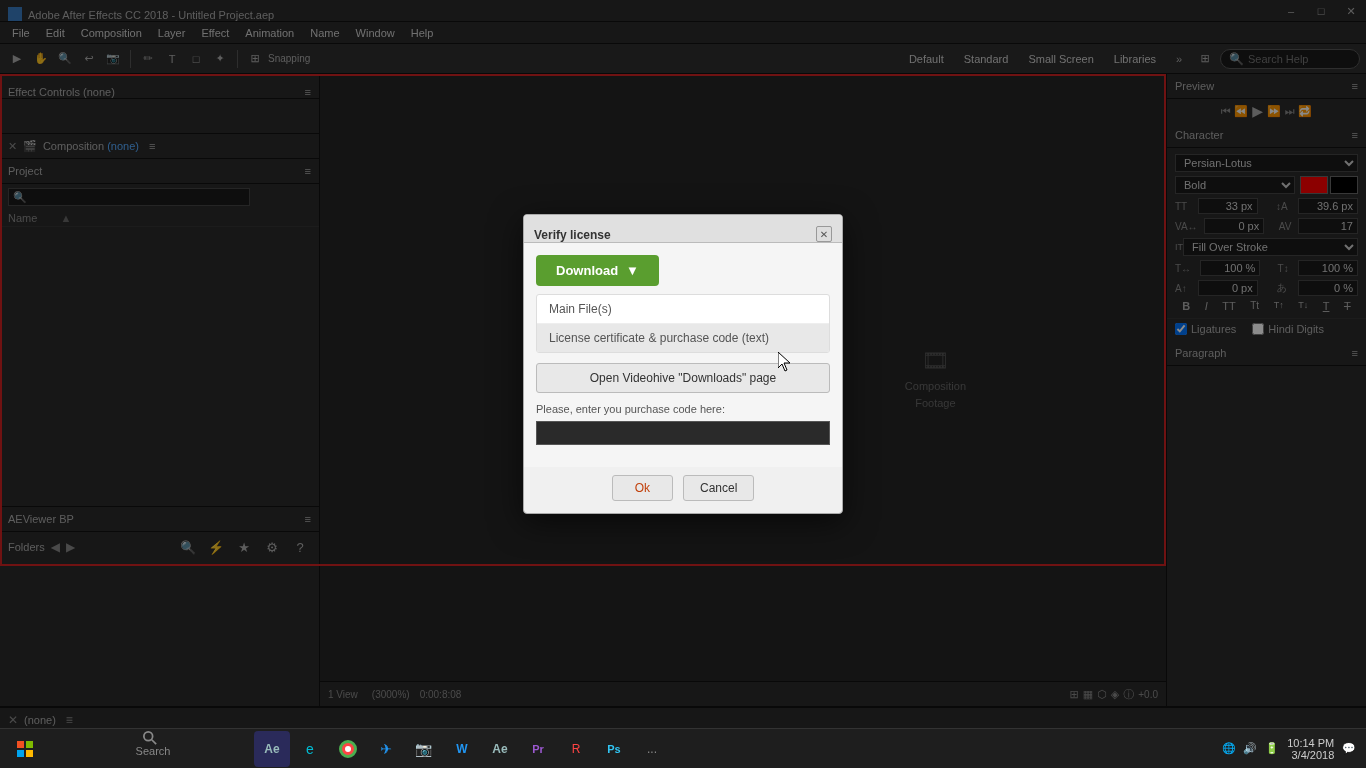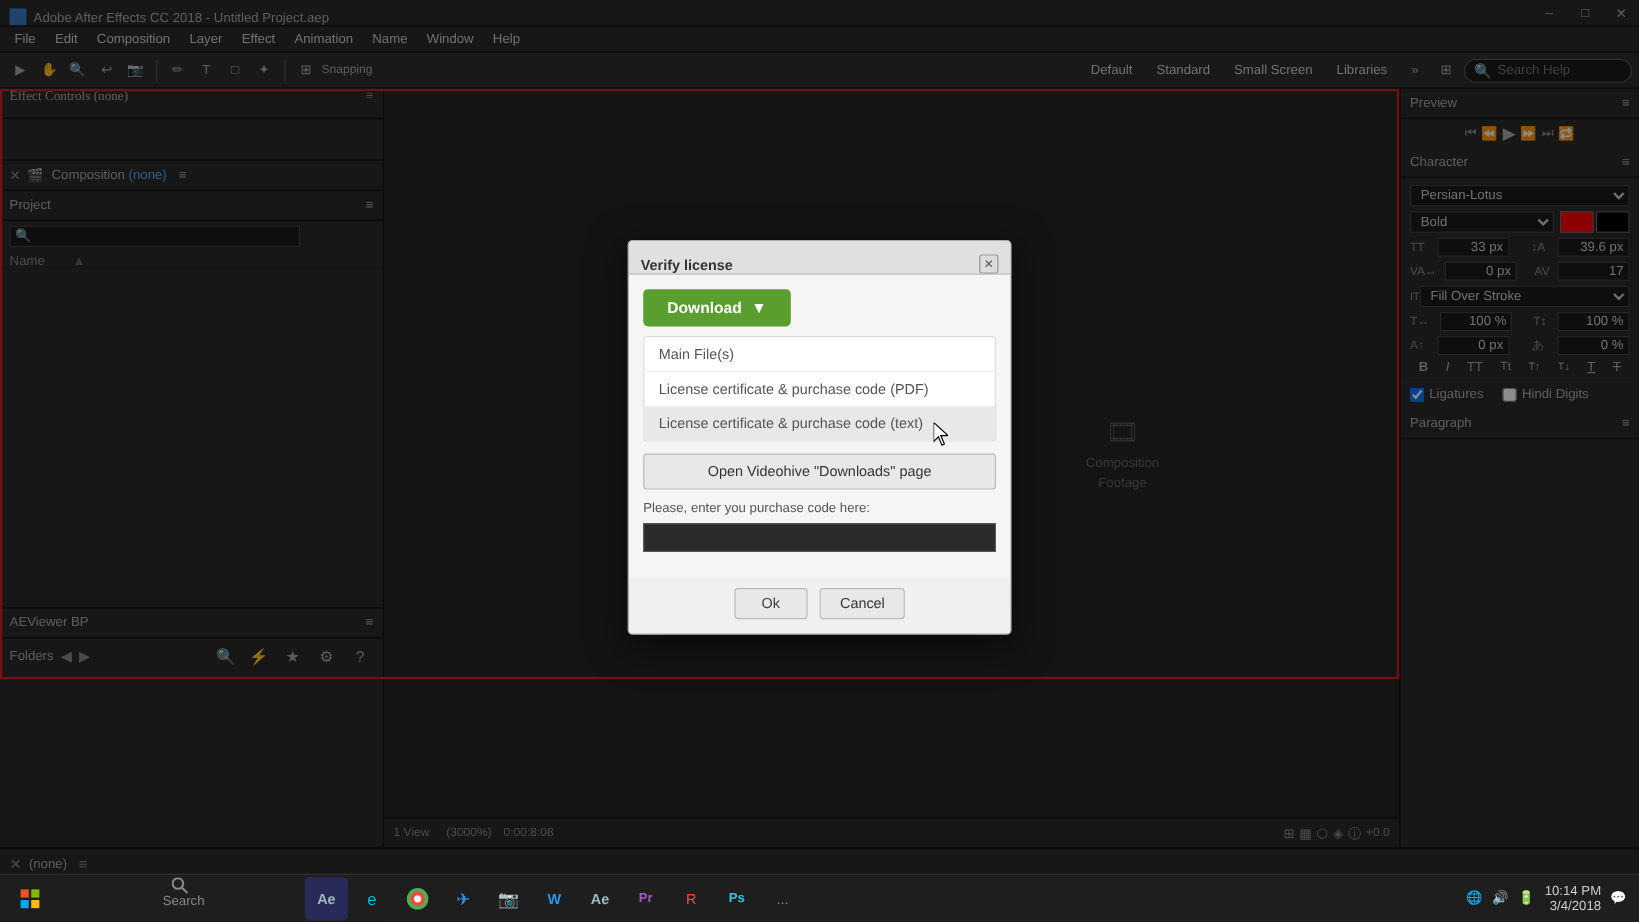--- a/index.html
+++ b/index.html
@@ -151,26 +151,25 @@
 
     
     .effect-controls {
       height: 60px;
       background: #2b2b2b;
       border-bottom: 1px solid #111;
     }
     .effect-header {
       height: 25px;
       display: flex;
-      align-items: flex-start;
+      align-items: flex-end;
       padding: 0 8px;
       font-size: 11px;
       color: #aaa;
       border-bottom: 1px solid #111;
-      font-family: Liberation Serif, serif;
     }
 
     
     .project-panel {
       flex: 1;
       background: #2b2b2b;
       display: flex;
       flex-direction: column;
     }
 
@@ -487,21 +486,21 @@
     }
     .modal-footer {
       display: flex;
       justify-content: center;
       gap: 10px;
       padding: 8px 12px 12px;
     }
     .modal-ok-btn {
       background: #e8e8e8;
       border: 1px solid #bbb;
-      color: #404040;
+      color: #c2410c;
       padding: 5px 22px;
       border-radius: 3px;
       font-size: 12px;
       cursor: pointer;
     }
     .modal-cancel-btn {
       background: #e8e8e8;
       border: 1px solid #bbb;
       color: #333;
       padding: 5px 16px;
@@ -838,21 +837,20 @@
     <div class="modal-body">
       
       <button class="download-btn">
         <span>Download</span>
         <span>▼</span>
       </button>
 
       
       <div class="download-dropdown">
         <div class="download-item">Main File(s)</div>
-        <div class="download-item">License certificate &amp; purchase code (PDF)</div>
         <div class="download-item active">License certificate &amp; purchase code (text)</div>
       </div>
 
       
       <button class="open-videohive-btn">Open Videohive "Downloads" page</button>
 
       
       <div class="license-label">Please, enter you purchase code here:</div>
 
       

